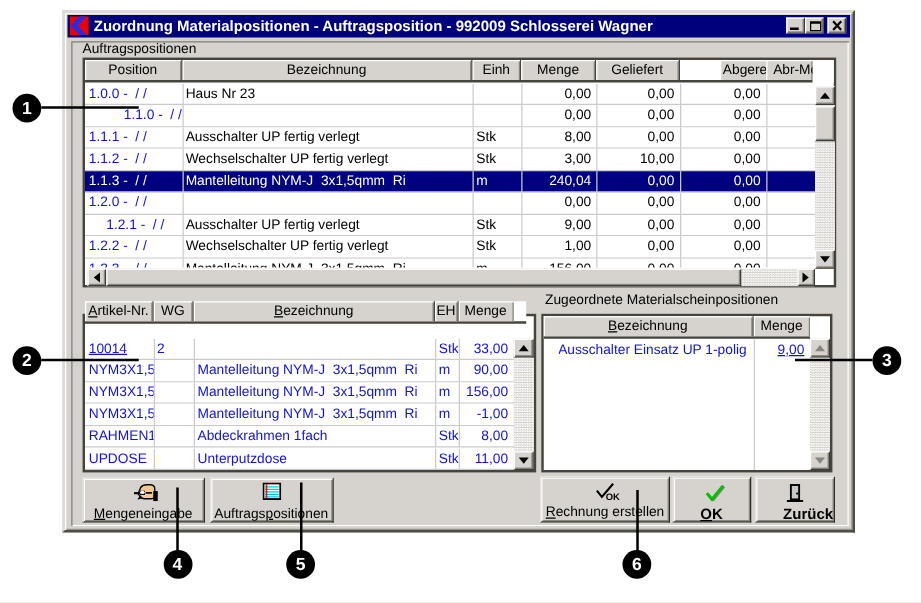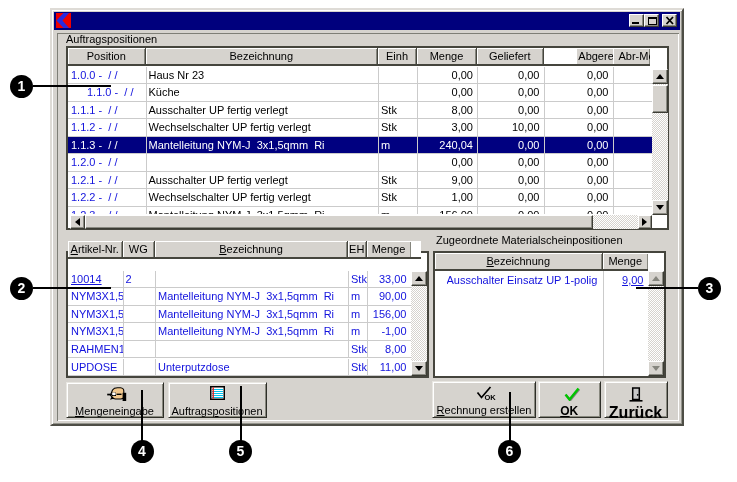--- a/index.html
+++ b/index.html
@@ -45,20 +45,21 @@
 </style></head>
 <body>
 <div class="page">
 
 <div class="abs win"></div>
 <div class="abs tbar"></div>
 <svg class="abs ticon" width="15" height="15">
       <rect width="15" height="15" fill="#ee0000"></rect>
       <polygon points="7.5,0 13,0 6.5,7.5 13,15 7.5,15 0.5,7.5" fill="#2a2ae0"></polygon>
     </svg>
+<div class="abs ttext">Zuordnung Materialpositionen - Auftragsposition - 992009 Schlosserei Wagner</div>
 <div class="abs wbtn" style="left:628.5px;">
       <div style="position:absolute;left:2px;bottom:2px;width:7px;height:2px;background:#000;"></div>
     </div>
 <div class="abs wbtn" style="left:644px;">
       <div style="position:absolute;left:3px;top:2px;width:9px;height:8px;border:1px solid #000;border-top-width:2px;"></div>
     </div>
 <div class="abs wbtn" style="left:661.5px;">
       <svg width="14" height="11" viewBox="0 0 14 11" style="position:absolute;left:0;top:0;">
         <path d="M3.5 2 L10 9 M10 2 L3.5 9" stroke="#000" stroke-width="1.8"></path>
       </svg>
@@ -89,22 +90,21 @@
         <div class="cell num" style="left:409px;width:66.5px;color:#000;">0,00</div>
         <div class="cell num" style="left:475.5px;width:69px;color:#000;">0,00</div>
         <div style="position:absolute;left:77.5px;top:0;width:1px;height:17.5px;background:#cbcbcb;"></div>
         <div style="position:absolute;left:310px;top:0;width:1px;height:17.5px;background:#cbcbcb;"></div>
         <div style="position:absolute;left:349px;top:0;width:1px;height:17.5px;background:#cbcbcb;"></div>
         <div style="position:absolute;left:409px;top:0;width:1px;height:17.5px;background:#cbcbcb;"></div>
         <div style="position:absolute;left:475.5px;top:0;width:1px;height:17.5px;background:#cbcbcb;"></div>
         <div style="position:absolute;left:544.5px;top:0;width:1px;height:17.5px;background:#cbcbcb;"></div>
       </div>
       <div class="row" style="top:17.5px;width:583.5px;">
-        <div class="cell" style="left:4px;width:77.5px;color:#1212dd;padding-left:15px;">1.1.0 -&nbsp;&nbsp;/&nbsp;/</div>
-        <div class="cell" style="left:77.5px;width:232.5px;color:#000;padding-left:3px;">Küche</div>
+        <div class="cell" style="left:16px;width:77.5px;color:#1212dd;padding-left:15px;">1.1.0 -&nbsp;&nbsp;/&nbsp;/</div>
         <div class="cell" style="left:310px;width:39px;color:#000;padding-left:3px;"></div>
         <div class="cell num" style="left:349px;width:60px;color:#000;">0,00</div>
         <div class="cell num" style="left:409px;width:66.5px;color:#000;">0,00</div>
         <div class="cell num" style="left:475.5px;width:69px;color:#000;">0,00</div>
         <div style="position:absolute;left:77.5px;top:0;width:1px;height:17.5px;background:#cbcbcb;"></div>
         <div style="position:absolute;left:310px;top:0;width:1px;height:17.5px;background:#cbcbcb;"></div>
         <div style="position:absolute;left:349px;top:0;width:1px;height:17.5px;background:#cbcbcb;"></div>
         <div style="position:absolute;left:409px;top:0;width:1px;height:17.5px;background:#cbcbcb;"></div>
         <div style="position:absolute;left:475.5px;top:0;width:1px;height:17.5px;background:#cbcbcb;"></div>
         <div style="position:absolute;left:544.5px;top:0;width:1px;height:17.5px;background:#cbcbcb;"></div>
@@ -159,21 +159,21 @@
         <div class="cell num" style="left:409px;width:66.5px;color:#000;">0,00</div>
         <div class="cell num" style="left:475.5px;width:69px;color:#000;">0,00</div>
         <div style="position:absolute;left:77.5px;top:0;width:1px;height:17.5px;background:#cbcbcb;"></div>
         <div style="position:absolute;left:310px;top:0;width:1px;height:17.5px;background:#cbcbcb;"></div>
         <div style="position:absolute;left:349px;top:0;width:1px;height:17.5px;background:#cbcbcb;"></div>
         <div style="position:absolute;left:409px;top:0;width:1px;height:17.5px;background:#cbcbcb;"></div>
         <div style="position:absolute;left:475.5px;top:0;width:1px;height:17.5px;background:#cbcbcb;"></div>
         <div style="position:absolute;left:544.5px;top:0;width:1px;height:17.5px;background:#cbcbcb;"></div>
       </div>
       <div class="row" style="top:105px;width:583.5px;">
-        <div class="cell" style="left:0px;width:77.5px;color:#1212dd;padding-left:3px;">1.2.1 -&nbsp;&nbsp;/&nbsp;/</div>
+        <div class="cell" style="left:0px;width:77.5px;color:#1212dd;padding-left:17px;">1.2.1 -&nbsp;&nbsp;/&nbsp;/</div>
         <div class="cell" style="left:77.5px;width:232.5px;color:#000;padding-left:3px;">Ausschalter UP fertig verlegt</div>
         <div class="cell" style="left:310px;width:39px;color:#000;padding-left:3px;">Stk</div>
         <div class="cell num" style="left:349px;width:60px;color:#000;">9,00</div>
         <div class="cell num" style="left:409px;width:66.5px;color:#000;">0,00</div>
         <div class="cell num" style="left:475.5px;width:69px;color:#000;">0,00</div>
         <div style="position:absolute;left:77.5px;top:0;width:1px;height:17.5px;background:#cbcbcb;"></div>
         <div style="position:absolute;left:310px;top:0;width:1px;height:17.5px;background:#cbcbcb;"></div>
         <div style="position:absolute;left:349px;top:0;width:1px;height:17.5px;background:#cbcbcb;"></div>
         <div style="position:absolute;left:409px;top:0;width:1px;height:17.5px;background:#cbcbcb;"></div>
         <div style="position:absolute;left:475.5px;top:0;width:1px;height:17.5px;background:#cbcbcb;"></div>
@@ -275,20 +275,21 @@
         <div class="cell blue" style="left:280px;width:18.5px;padding-left:3px;">m</div>
         <div class="cell blue num" style="left:298.5px;width:44px;">-1,00</div>
         <div style="position:absolute;left:54.5px;top:0;width:1px;height:17.6px;background:#cbcbcb;"></div>
         <div style="position:absolute;left:87px;top:0;width:1px;height:17.6px;background:#cbcbcb;"></div>
         <div style="position:absolute;left:280px;top:0;width:1px;height:17.6px;background:#cbcbcb;"></div>
         <div style="position:absolute;left:298.5px;top:0;width:1px;height:17.6px;background:#cbcbcb;"></div>
       </div>
       <div class="row" style="top:70.4px;width:358.5px;height:17.6px;">
         <div class="cell blue" style="left:0px;width:54.5px;padding-left:3px;">RAHMEN1</div>
         <div class="cell blue" style="left:54.5px;width:32.5px;padding-left:3px;"></div>
+        <div class="cell blue" style="left:87px;width:193px;padding-left:3px;">Abdeckrahmen 1fach</div>
         <div class="cell blue" style="left:280px;width:18.5px;padding-left:3px;">Stk</div>
         <div class="cell blue num" style="left:298.5px;width:44px;">8,00</div>
         <div style="position:absolute;left:54.5px;top:0;width:1px;height:17.6px;background:#cbcbcb;"></div>
         <div style="position:absolute;left:87px;top:0;width:1px;height:17.6px;background:#cbcbcb;"></div>
         <div style="position:absolute;left:280px;top:0;width:1px;height:17.6px;background:#cbcbcb;"></div>
         <div style="position:absolute;left:298.5px;top:0;width:1px;height:17.6px;background:#cbcbcb;"></div>
       </div>
       <div class="row" style="top:88px;width:358.5px;height:17.6px;">
         <div class="cell blue" style="left:0px;width:54.5px;padding-left:3px;">UPDOSE</div>
         <div class="cell blue" style="left:54.5px;width:32.5px;padding-left:3px;"></div>
@@ -367,21 +368,21 @@
   <path d="M2.5 7.5 L6.5 12.5 L15.5 1.5" fill="none" stroke="#00c400" stroke-width="2.4"></path>
  </svg>
  <div style="position:absolute;left:0;right:0;top:22px;font-size:12px;font-weight:bold;"><u>O</u>K</div>
 </div>
 <div class="abs btn" style="left:603.5px;top:381px;width:64px;height:36.5px;">
  <svg width="14" height="15" style="position:absolute;left:24px;top:4.5px;" viewBox="0 0 14 15">
   <rect x="3.7" y="1" width="6.6" height="11.5" fill="#c8c8c8" stroke="#000" stroke-width="1.5"></rect>
   <circle cx="8.7" cy="7.8" r="0.9" fill="#000"></circle>
   <line x1="0.5" y1="13.8" x2="13.5" y2="13.8" stroke="#000" stroke-width="1.6"></line>
  </svg>
- <div style="position:absolute;left:0;right:0;top:22px;font-size:16px;font-weight:bold;">Zurück</div>
+ <div style="position:absolute;left:0;right:0;top:22px;font-size:12px;font-weight:bold;text-align:right;">Zurück</div>
 </div>
 
 <div class="abs hline" style="left:33px;top:85px;width:78px;"></div>
 <div class="abs circ" style="left:10px;top:74.5px;">1</div>
 <div class="abs hline" style="left:33px;top:286.5px;width:78px;"></div>
 <div class="abs circ" style="left:10px;top:276.5px;">2</div>
 <div class="abs hline" style="left:636px;top:286.5px;width:62px;"></div>
 <div class="abs circ" style="left:698px;top:276.5px;">3</div>
 <div class="abs vline" style="left:140.5px;top:390px;height:51px;"></div>
 <div class="abs circ" style="left:130.5px;top:440px;">4</div>

